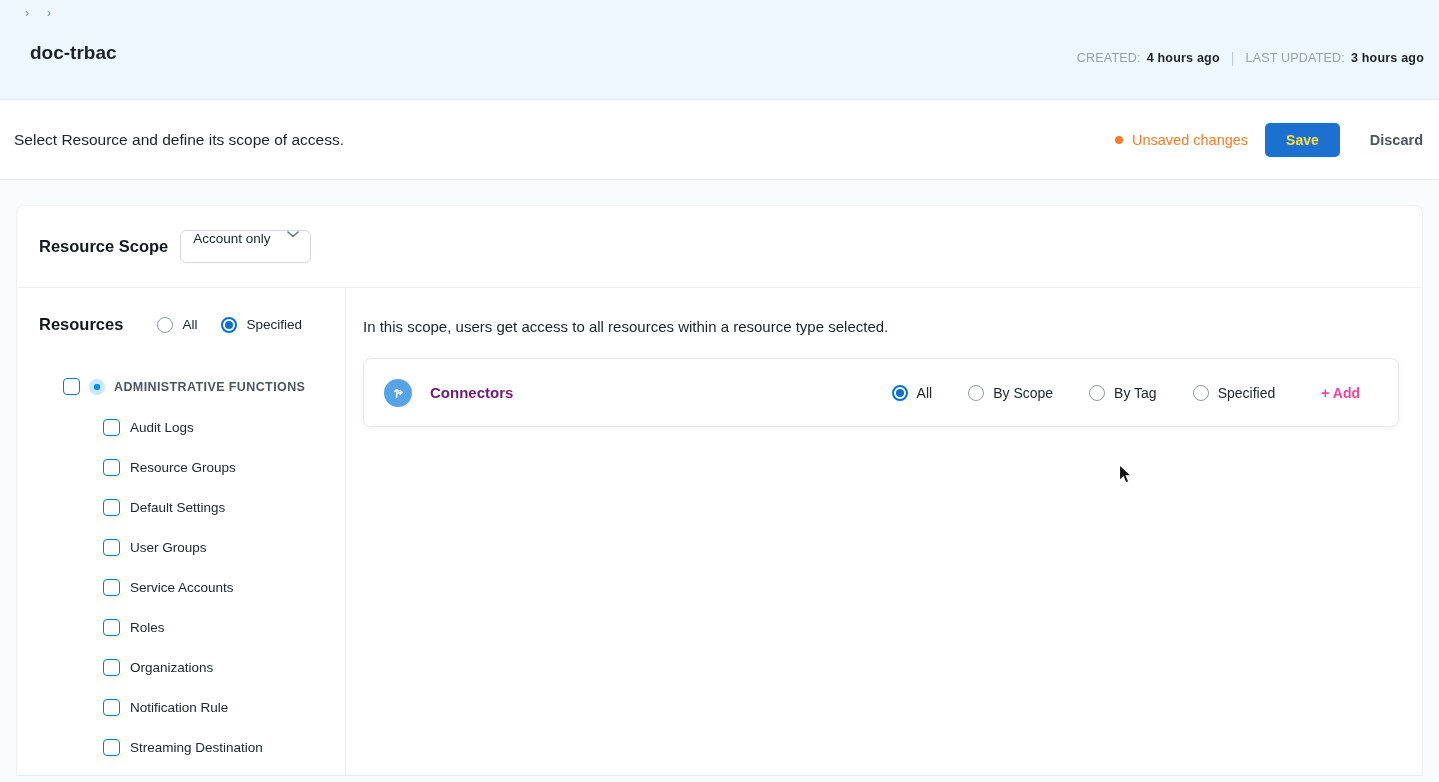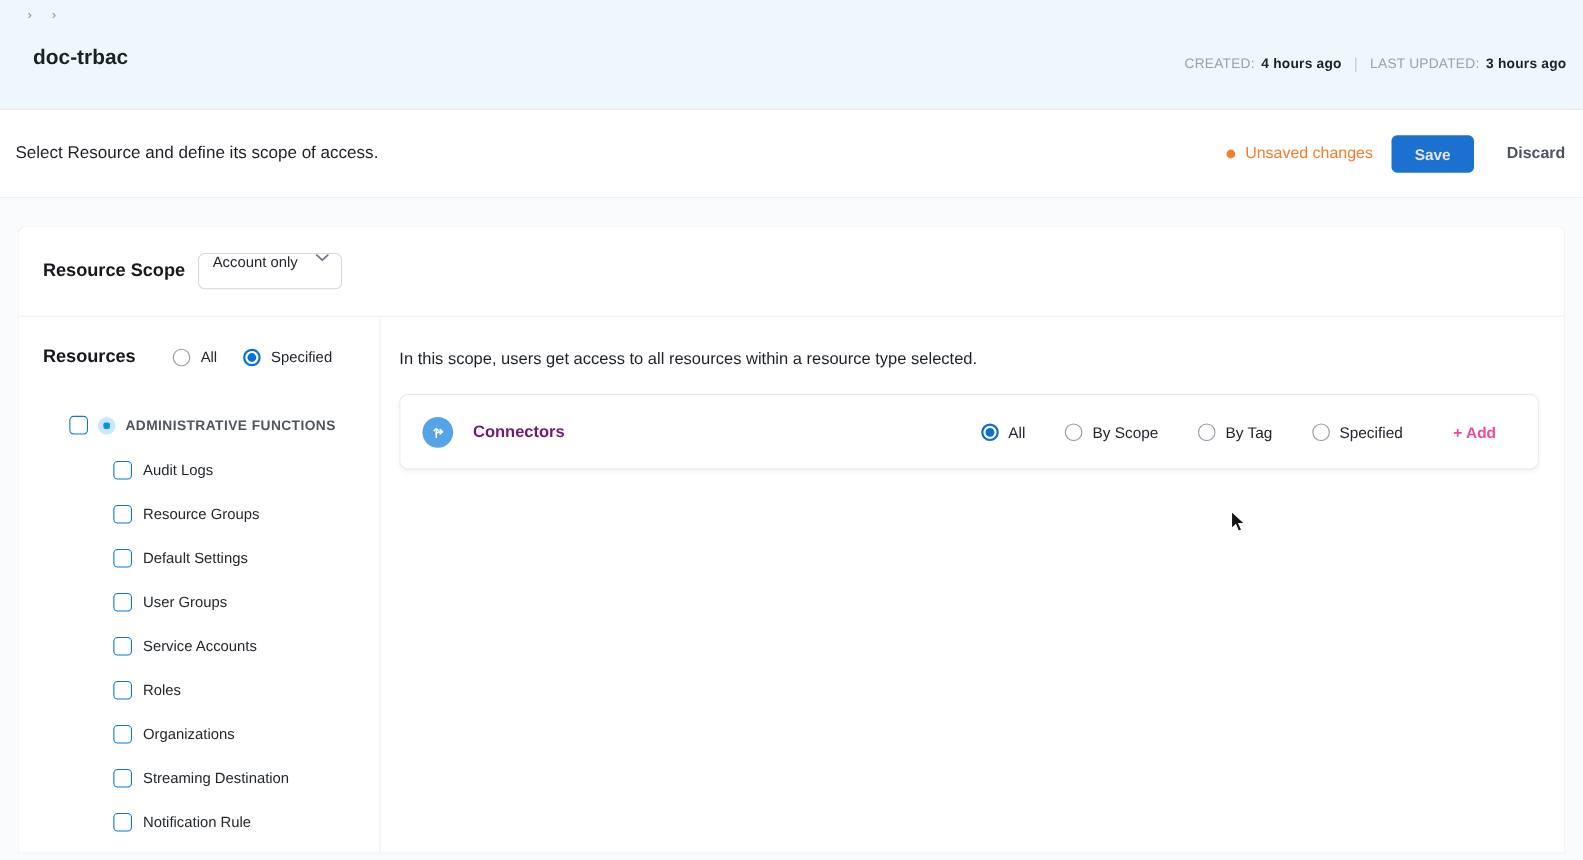--- a/index.html
+++ b/index.html
@@ -17,21 +17,21 @@
   .meta-label { color:#9aa0ac; }
   .meta-value { color:#1d2126; font-weight:600; }
   .meta-div { color:#c4cbd4; font-size:14px; margin:0 5px; }
 
   
   .toolbar { position:absolute; top:100px; left:0; right:0; height:80px; background:#fff; border-bottom:1px solid #eef0f3; display:flex; align-items:center; justify-content:space-between; padding:0 16px 0 14px; }
   .toolbar-desc { font-size:15.5px; color:#1d2126; }
   .toolbar-right { display:flex; align-items:center; }
   .unsaved-dot { width:8px; height:8px; border-radius:50%; background:#f57d2c; margin-right:9px; }
   .unsaved-label { color:#f57d2c; font-size:14.5px; }
-  .save-btn { margin-left:17px; background:#1b70d0; color:#e5e5e5; font-weight:600; font-size:14px; border:none; border-radius:5px; padding:9px 21px; cursor:pointer; font-family:inherit; }
+  .save-btn { margin-left:17px; background:#1b70d0; color:#fde047; font-weight:600; font-size:14px; border:none; border-radius:5px; padding:9px 21px; cursor:pointer; font-family:inherit; }
   .discard-btn { margin-left:30px; background:none; border:none; color:#4d545f; font-weight:600; font-size:14.5px; cursor:pointer; font-family:inherit; }
 
   
   .card { position:absolute; left:16px; right:16px; top:205px; bottom:6px; background:#fff; border:1px solid #eef0f3; border-bottom-color:#e7eaee; border-radius:8px 8px 0 0; overflow:hidden; }
   .scope-row { height:82px; display:flex; align-items:center; padding-left:22px; border-bottom:1px solid #edeff2; }
   .scope-label { font-size:16.5px; font-weight:700; color:#15181c; }
   .scope-select { margin-left:12px; height:33px; width:131px; border:1px solid #d5d8df; border-radius:6px; background:#fff; display:flex; align-items:flex-start; justify-content:space-between; padding:0 11px 0 12px; cursor:pointer; }
   .scope-select-value { font-size:13.5px; color:#22272d; }
 
   .columns { display:flex; height:calc(100% - 82px); }
@@ -162,25 +162,25 @@
               <div class="res-item">
                 <span class="checkbox"></span>
                 <span class="res-label">Roles</span>
               </div>
               <div class="res-item">
                 <span class="checkbox"></span>
                 <span class="res-label">Organizations</span>
               </div>
               <div class="res-item">
                 <span class="checkbox"></span>
+                <span class="res-label">Notification Rule</span>
+              </div>
+              <div class="res-item">
+                <span class="checkbox"></span>
                 <span class="res-label">Streaming Destination</span>
-              </div>
-              <div class="res-item">
-                <span class="checkbox"></span>
-                <span class="res-label">Notification Rule</span>
               </div>
             </div>
         </div>
       </div>
 
       <div class="main-col">
         <div class="scope-note">In this scope, users get access to all resources within a resource type selected.</div>
 
         <div class="resource-row">
           <span class="res-icon">

